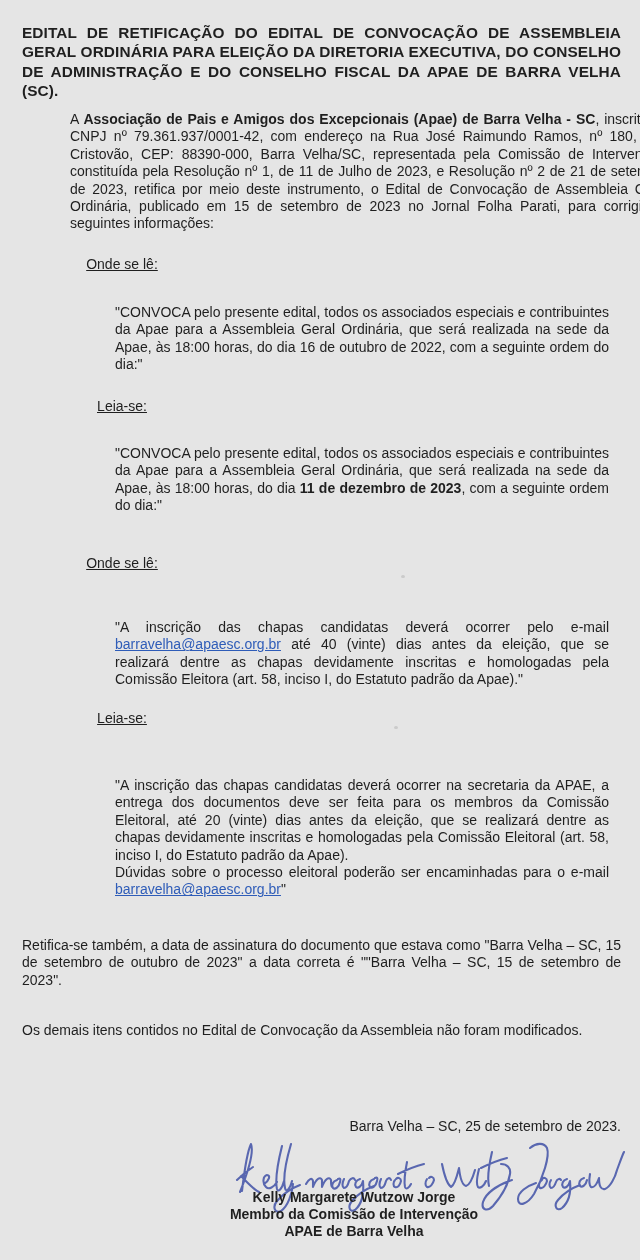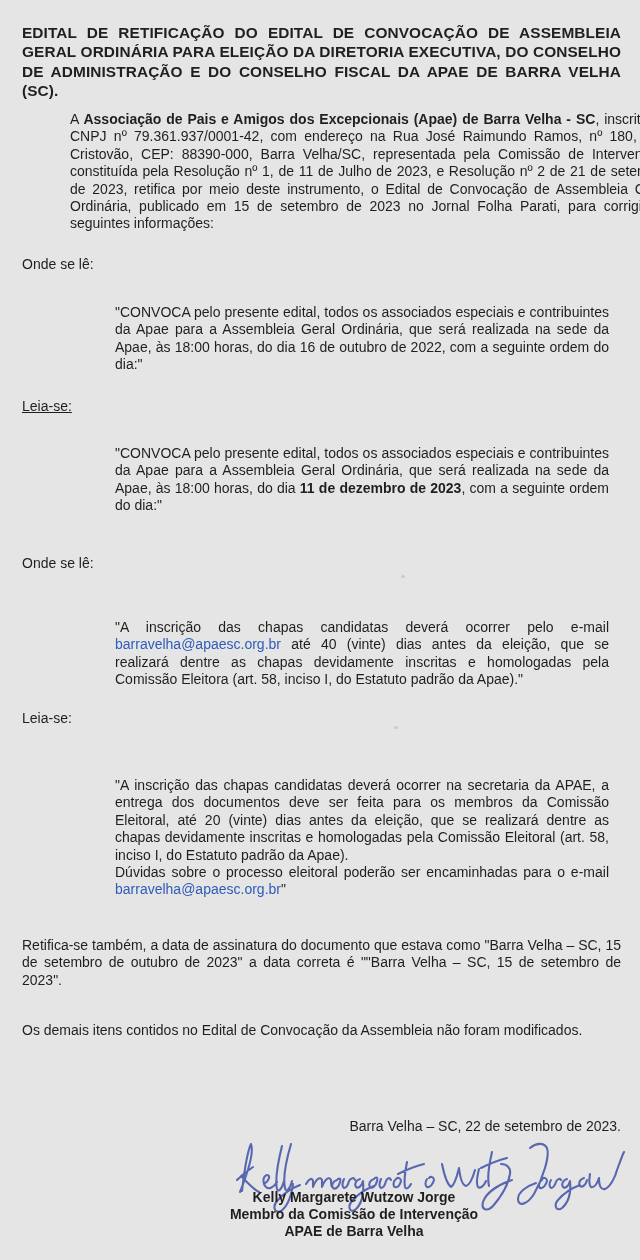--- a/index.html
+++ b/index.html
@@ -36,28 +36,29 @@
   .label1  { top: 256px; }
   .quote1  { top: 290px; }
   .label2  { top: 398px; }
   .quote2  { top: 431px; }
   .label3  { top: 555px; }
   .quote3  { top: 605px; }
   .label4  { top: 710px; }
   .quote4  { top: 763px; }
   .para2   { top: 923px; }
   .para3   { top: 1008px; }
-  .label1, .label2, .label3, .label4 { text-align: left; width: 200px; }
+  .label1, .label2, .label3, .label4 { text-align: center; width: 200px; text-decoration: underline; }
   .quote {
     left: 115px;
     width: 494px;
   }
   .u { text-decoration: underline; }
   .email {
     color: #2e5cb8;
+    text-decoration: underline;
     cursor: pointer;
   }
   .date-line {
     top: 1118px;
     text-align: right;
   }
   .names {
     position: absolute;
     left: 143px;
     top: 1189px;
@@ -114,21 +115,21 @@
   <p class="blk quote quote3"><span>"A inscrição das chapas candidatas deverá ocorrer pelo e-mail </span><a class="email">barravelha@apaesc.org.br</a><span> até 40 (vinte) dias antes da eleição, que se realizará dentre as chapas devidamente inscritas e homologadas pela Comissão Eleitora (art. 58, inciso I, do Estatuto padrão da Apae)."</span></p>
 
   <div class="blk label4">Leia-se:</div>
 
   <p class="blk quote quote4"><span>"A inscrição das chapas candidatas deverá ocorrer na secretaria da APAE, a entrega dos documentos deve ser feita para os membros da Comissão Eleitoral, até 20 (vinte) dias antes da eleição, que se realizará dentre as chapas devidamente inscritas e homologadas pela Comissão Eleitoral (art. 58, inciso I, do Estatuto padrão da Apae).</span><br><span>Dúvidas sobre o processo eleitoral poderão ser encaminhadas para o e-mail </span><a class="email">barravelha@apaesc.org.br</a><span>"</span></p>
 
   <p class="blk para2">Retifica-se também, a data de assinatura do documento que estava como "Barra Velha – SC, 15 de setembro de outubro de 2023" a data correta é ""Barra Velha – SC, 15 de setembro de 2023".</p>
 
   <p class="blk para3">Os demais itens contidos no Edital de Convocação da Assembleia não foram modificados.</p>
 
-  <div class="blk date-line">Barra Velha – SC, 22 de setembro de 2023.</div>
+  <div class="blk date-line">Barra Velha – SC, 25 de setembro de 2023.</div>
 
   <svg class="signature" viewBox="0 0 415 82" role="img" aria-label="Kelly Margarete Wutzow Jorge">
     <path d="M 16,58 C 24,38 30,18 27,10 C 24,16 20,40 18,57 M 29,33 C 23,37 17,42 13,46 M 17,42 C 23,48 29,55 35,58 M 40,50 C 45,47 47,41 43,41 C 39,42 38,49 42,53 C 45,56 50,53 53,48 M 58,12 C 54,28 51,46 53,55 C 54,59 58,55 60,47 M 67,10 C 62,27 59,45 61,54 C 62,59 66,55 68,47 M 69,50 C 68,60 64,72 57,77 C 51,80 48,73 53,67 C 59,60 68,54 76,51"></path>
     <path d="M 82,50 C 85,45 88,43 89,47 L 89,53 C 92,45 96,42 98,46 L 98,53 C 101,45 105,42 107,46 C 107,50 107,53 108,53 M 113,46 C 109,47 107,51 109,54 C 111,56 115,53 116,48 C 117,45 116,44 114,45 M 120,45 C 118,49 118,53 120,54 C 122,54 124,51 125,47 M 125,47 C 127,44 130,43 131,46 M 136,45 C 132,46 130,50 132,53 C 134,55 138,52 139,47 C 140,58 138,70 131,76 C 126,79 123,73 128,67 C 133,61 142,55 150,52 M 150,45 C 146,46 144,50 146,53 C 148,55 152,52 153,47 C 154,44 153,43 151,44 M 157,45 C 155,49 155,53 157,54 C 159,54 161,51 162,47 C 163,44 166,43 167,46 M 171,46 C 169,48 169,52 171,53 C 174,54 176,51 177,47 C 177,44 174,43 172,45 M 183,28 C 181,38 180,48 181,53 C 182,56 185,54 187,50 M 174,40 C 182,36 192,32 200,30 M 203,45 C 201,48 201,52 203,53 C 206,54 209,50 210,46 C 210,43 207,42 205,44"></path>
     <path d="M 218,30 C 220,40 223,50 227,53 C 231,51 233,42 235,34 C 236,43 238,51 242,52 C 246,51 249,43 251,36 M 255,35 C 253,43 252,50 254,53 C 256,55 260,52 262,47 M 268,18 C 265,31 263,44 265,52 M 257,34 C 265,30 275,26 283,24 M 277,30 C 283,30 287,34 286,40 C 284,52 276,64 269,72 C 263,78 257,76 259,68 C 262,59 274,51 288,46"></path>
     <path d="M 306,14 C 312,9 320,8 323,14 C 326,22 319,44 310,60 C 303,71 294,73 294,65 C 294,58 303,52 312,49 M 318,46 C 315,48 314,52 316,54 C 319,55 322,51 323,47 C 323,44 320,43 318,45 M 327,46 C 325,49 325,53 327,54 C 329,54 331,51 332,48 C 333,45 336,44 337,46 M 343,45 C 339,46 337,50 339,53 C 341,55 345,52 346,47 C 347,57 345,68 338,74 C 333,78 329,72 334,66 C 339,60 348,54 356,51 M 360,44 C 356,45 354,49 356,52 C 358,54 362,51 363,46 M 366,40 C 365,46 365,51 367,53 C 370,54 373,50 375,44 C 375,52 377,56 381,55 C 386,53 391,44 393,36 C 396,28 398,22 400,18"></path>
   </svg>
 
   <div class="names">
     <div>Kelly Margarete Wutzow Jorge</div>

